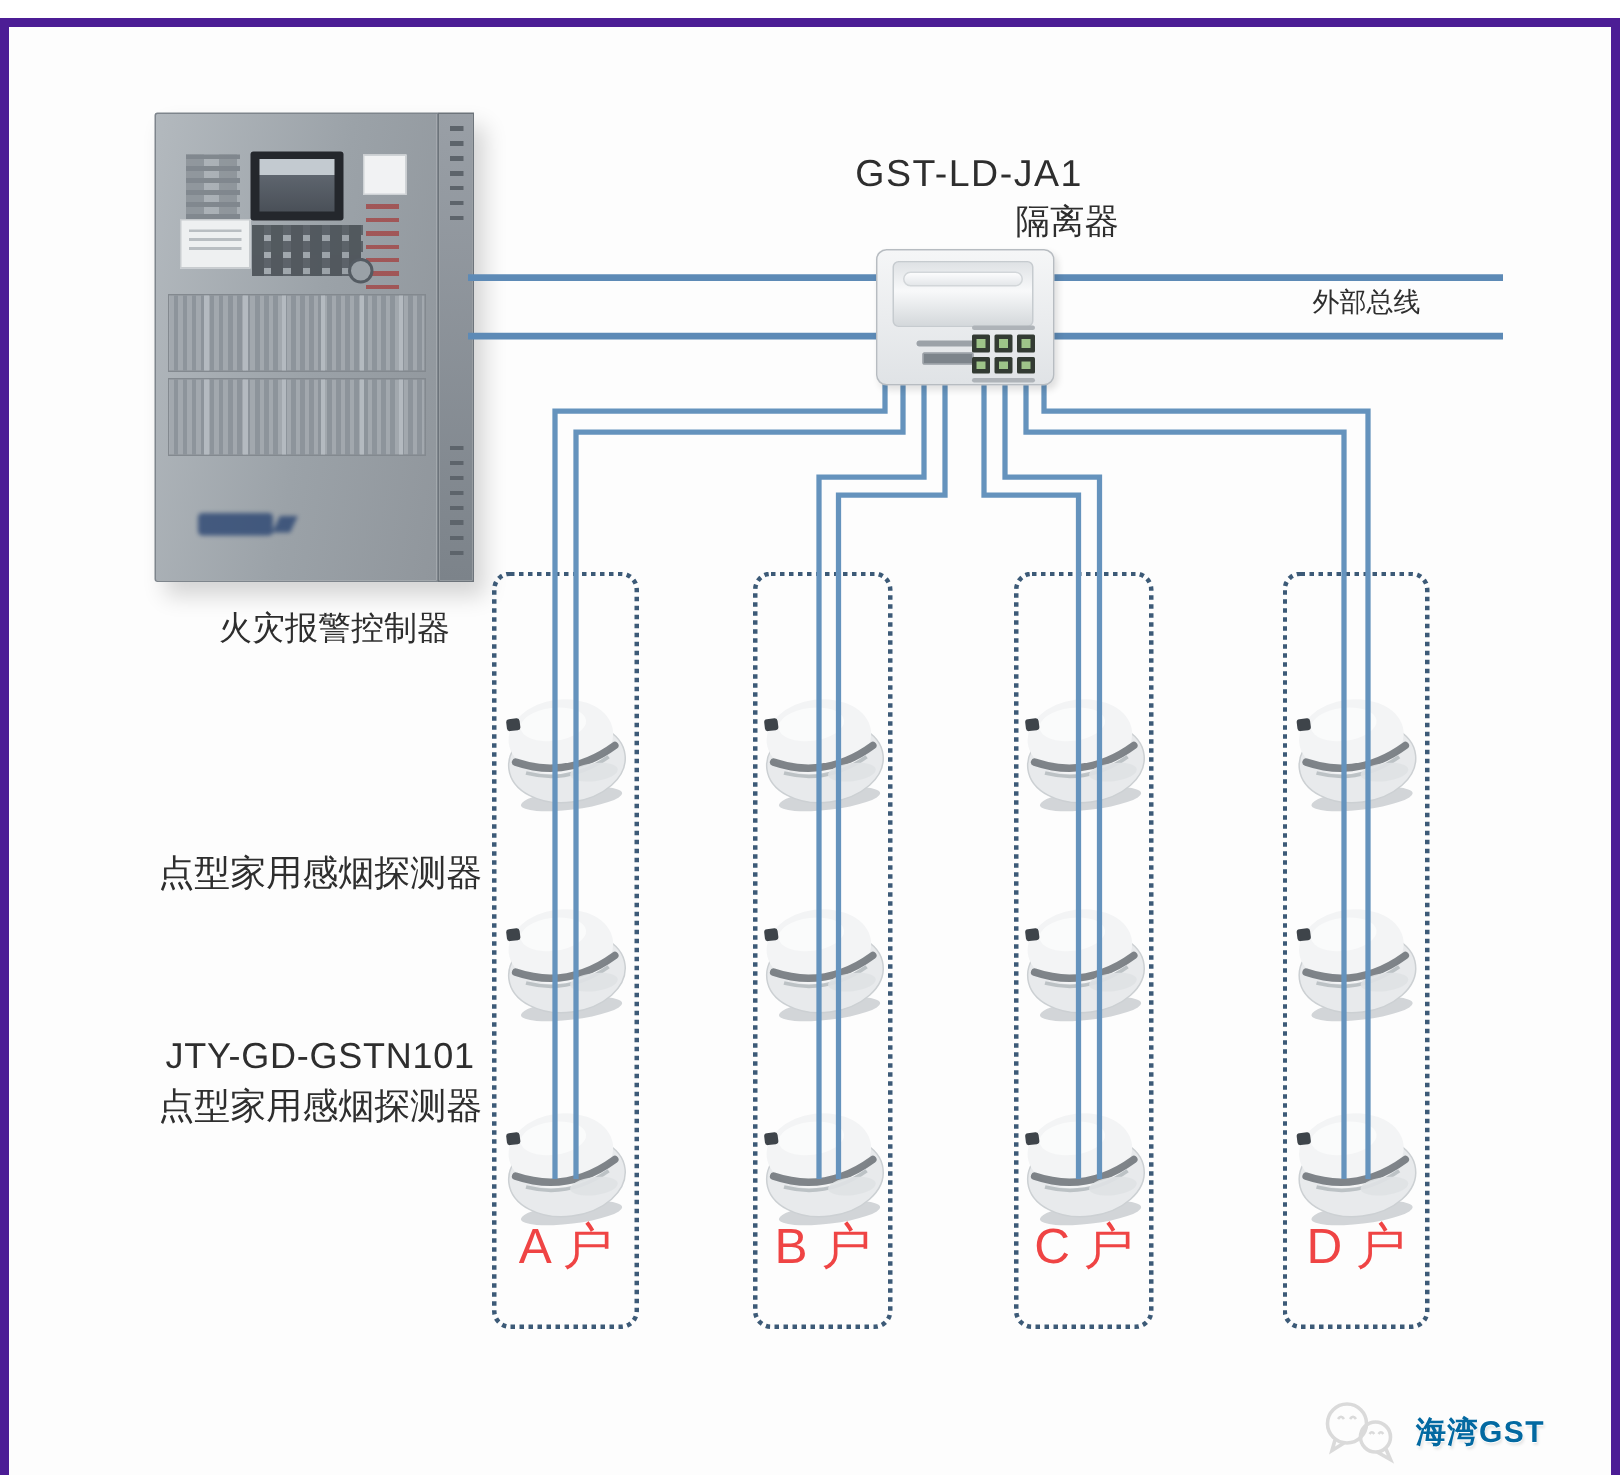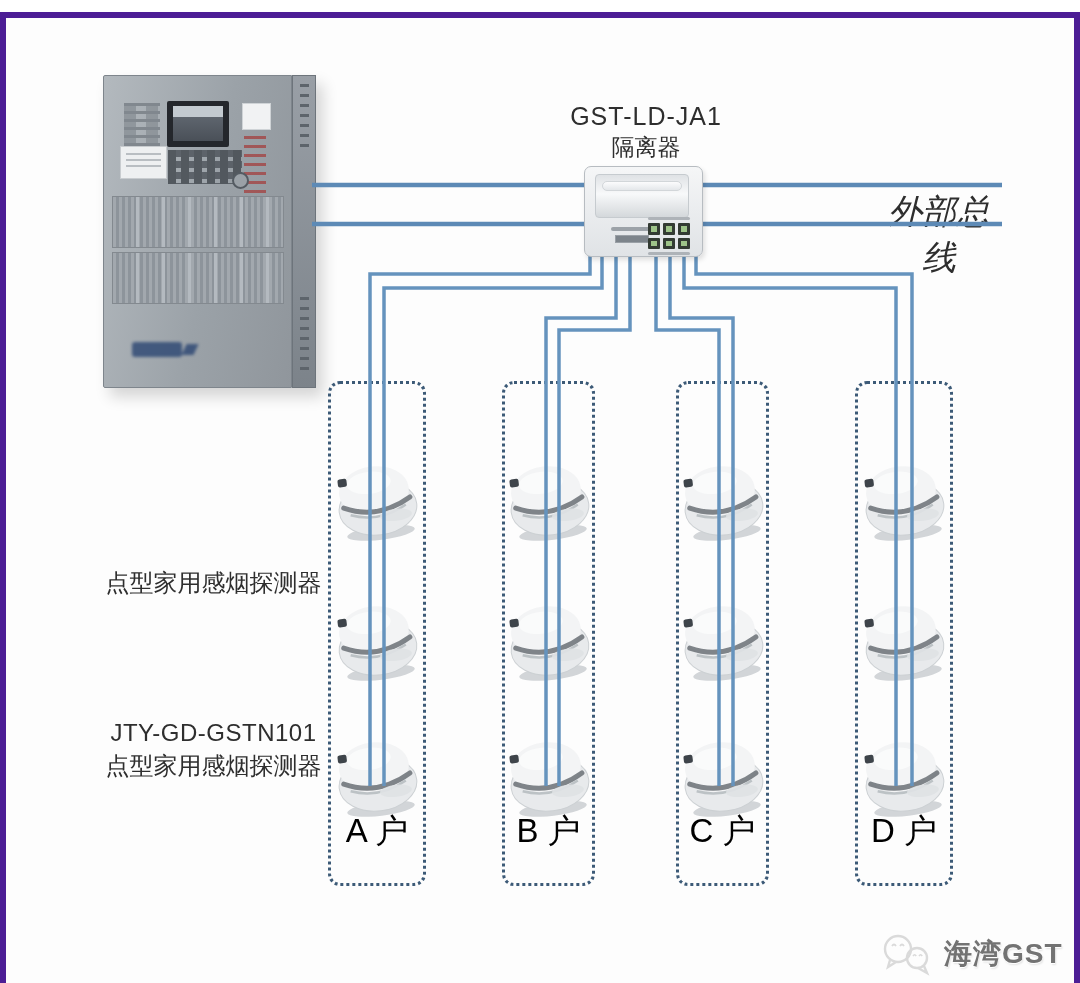--- a/index.html
+++ b/index.html
@@ -5,39 +5,39 @@
   html,body{margin:0;padding:0;background:#ffffff;}
   .canvas{
     position:relative;width:1080px;height:983px;margin:12px auto;
     background:#fdfdfd;border:6px solid #4c1d95;box-sizing:border-box;
     font-family:"Liberation Sans", sans-serif;color:#2b2b2b;overflow:hidden;
   }
   .abs{position:absolute;}
   
   .lbl{position:absolute;text-align:center;color:#2e2e2e;}
   .lbl-isolator-model{left:540px;top:84px;width:200px;font-size:25px;letter-spacing:1px;}
-  .lbl-isolator-name{left:540px;top:114px;width:200px;font-size:23px;}
-  .lbl-bus{left:872px;top:171px;width:122px;font-size:34px;font-style:italic;}
+  .lbl-isolator-name{left:540px;top:114px;width:200px;font-size:23px;text-align:right;}
+  .lbl-bus{left:844px;top:171px;width:122px;font-size:18px;}
   .lbl-controller{left:132px;top:386px;width:170px;font-size:22px;}
   .model-block{position:absolute;left:90px;width:235px;text-align:center;line-height:33px;font-size:24px;color:#2e2e2e;}
   .model-block .model{letter-spacing:.5px;}
-  .mb1{top:548px;} .mb2{top:698px;}
+  .mb1{top:548px;} .mb2{top:670px;}
   
   svg.wires{position:absolute;left:0;top:0;z-index:3;pointer-events:none;}
   .busline{stroke:var(--bus,#5d8ab6);stroke-width:4.5;fill:none;}
   .branch{stroke:var(--wire,#6593bd);stroke-width:3.5;fill:none;}
   
   .house{position:absolute;top:363px;height:505px;border:3px dotted var(--boxborder,#3c5a77);
          border-radius:12px;z-index:2;box-sizing:border-box;}
   .house-a{left:322px;width:98px;}
   .house-b{left:496px;width:93px;}
   .house-c{left:670px;width:93px;}
   .house-d{left:849px;width:98px;}
   .house-label{position:absolute;top:425px;left:0;width:100%;text-align:center;
-               font-size:33px;color:#000000;z-index:5;}
+               font-size:33px;color:#ef4444;z-index:5;}
   .detector{position:absolute;left:50%;margin-left:-46px;width:92px;height:84px;z-index:4;}
   .det1{top:74px;} .det2{top:214px;} .det3{top:350px;}
   
   .panel{left:97px;top:57px;width:213px;height:313px;z-index:2;
          box-shadow:7px 9px 14px rgba(0,0,0,.16);}
   .panel-front{position:absolute;left:0;top:0;width:189px;height:100%;
       background:linear-gradient(100deg,#b3b9be,#9ba2a8 55%,#90969c);
       border:1px solid #7e858c;border-radius:2px 0 0 2px;box-sizing:border-box;}
   .panel-side{position:absolute;right:0;top:0;width:24px;height:100%;
       background:linear-gradient(180deg,#999fa6,#7c838a);
@@ -84,21 +84,21 @@
   .iso-text2{position:absolute;left:30px;top:68px;width:34px;height:8px;background:#7d848b;border-radius:1px;
       box-shadow:0 0 0 1px #9aa0a6 inset;}
   .iso-terms{position:absolute;right:12px;top:56px;width:42px;height:26px;
       display:grid;grid-template-columns:repeat(3,1fr);grid-template-rows:repeat(2,1fr);gap:3px;}
   .iso-terms span{background:#333b33;border-radius:1px;position:relative;}
   .iso-terms span:after{content:"";position:absolute;left:3px;top:3px;right:3px;bottom:3px;background:#9ec489;}
   .iso-tinytext{position:absolute;right:12px;width:42px;height:3px;background:#aeb3b8;border-radius:2px;}
   .tt1{top:50px;} .tt2{top:85px;}
   
   .watermark{left:874px;top:906px;width:200px;height:60px;z-index:6;display:flex;align-items:center;gap:6px;}
-  .wm-text{font-size:28px;font-weight:bold;color:#737373;
+  .wm-text{font-size:20px;font-weight:bold;color:#0369a1;
       text-shadow:0 1px 0 #ffffff,1px 2px 2px rgba(0,0,0,.10);letter-spacing:1px;}
 </style>
 </head>
 <body>
 
 <div class="canvas">
 
   <div class="abs panel">
     <div class="panel-front">
       <div class="pf-indl"></div>
@@ -151,20 +151,21 @@
         <span></span>
         <span></span>
         <span></span>
     </div>
     <div class="iso-tinytext tt2"></div>
   </div>
 
   <div class="lbl lbl-isolator-model">GST-LD-JA1</div>
   <div class="lbl lbl-isolator-name">隔离器</div>
   <div class="lbl lbl-bus">外部总线</div>
+  <div class="lbl lbl-controller">火灾报警控制器</div>
 
   <div class="model-block mb1">
     <div class="desc">点型家用感烟探测器</div>
   </div>
   <div class="model-block mb2">
     <div class="model">JTY-GD-GSTN101</div>
     <div class="desc">点型家用感烟探测器</div>
   </div>
 
   <div class="house house-a">

